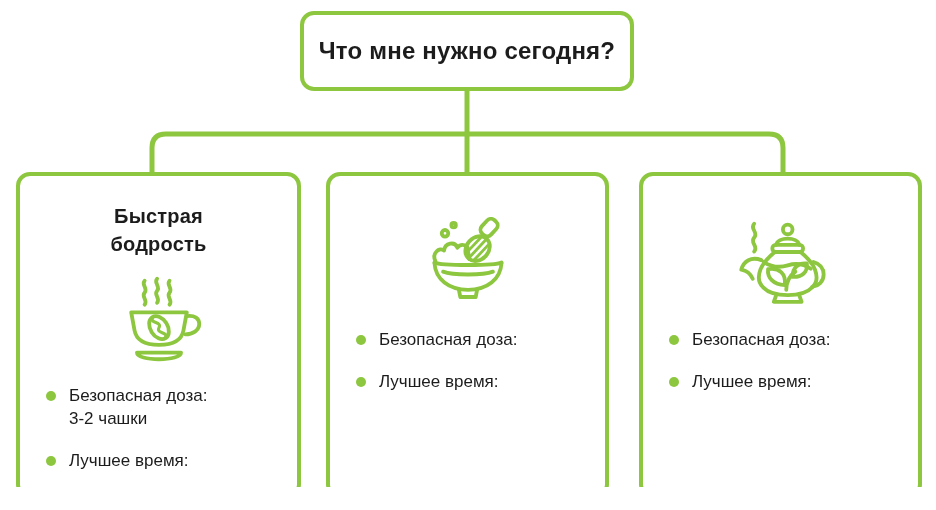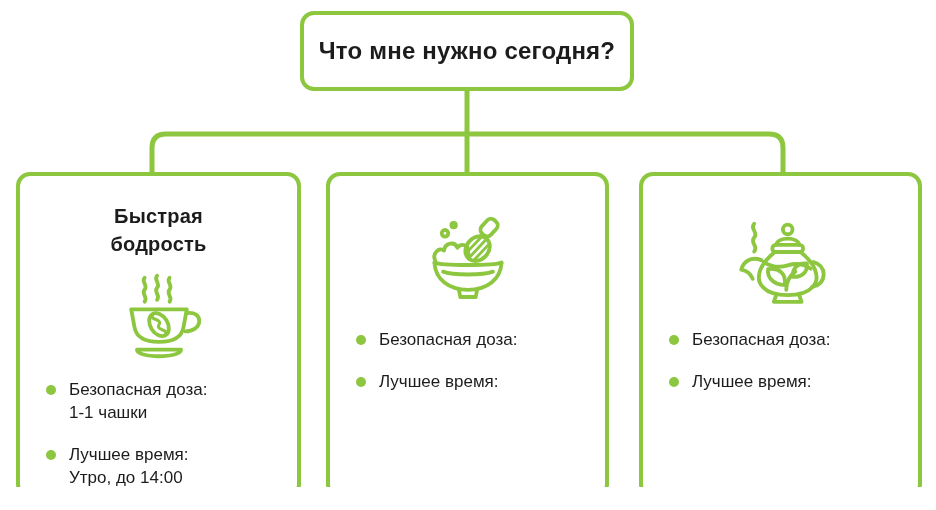--- a/index.html
+++ b/index.html
@@ -81,28 +81,27 @@
           <path d="M48 44.5 c-6.5 4 6.5 8.5 0 12.5 c-6.5 4 6.5 8.5 0 12.5" stroke-width="3.2"></path>
         </g>
         <path d="M25 83 c0 4.5 10.5 7 23 7 s23 -2.5 23 -7 Z"></path>
       </svg>
     </div>
     <ul class="bullets">
       <li class="bullet">
         <span class="bullet-dot"></span>
         <span class="bullet-text">
           <span class="bullet-label">Безопасная доза:</span>
-          <span class="bullet-value">1-1 чашки</span>
+          <span class="bullet-value">3-2 чашки</span>
         </span>
       </li>
       <li class="bullet">
         <span class="bullet-dot"></span>
         <span class="bullet-text">
           <span class="bullet-label">Лучшее время:</span>
-          <span class="bullet-value">Утро, до 14:00</span>
         </span>
       </li>
     </ul>
   </div>
 
   <div class="card card-2">
     <div class="card-icon">
       <svg width="92" height="92" viewBox="0 0 96 96">
         <circle cx="24" cy="17" r="3.4"></circle>
         <circle cx="33" cy="8.5" r="2.3"></circle>

